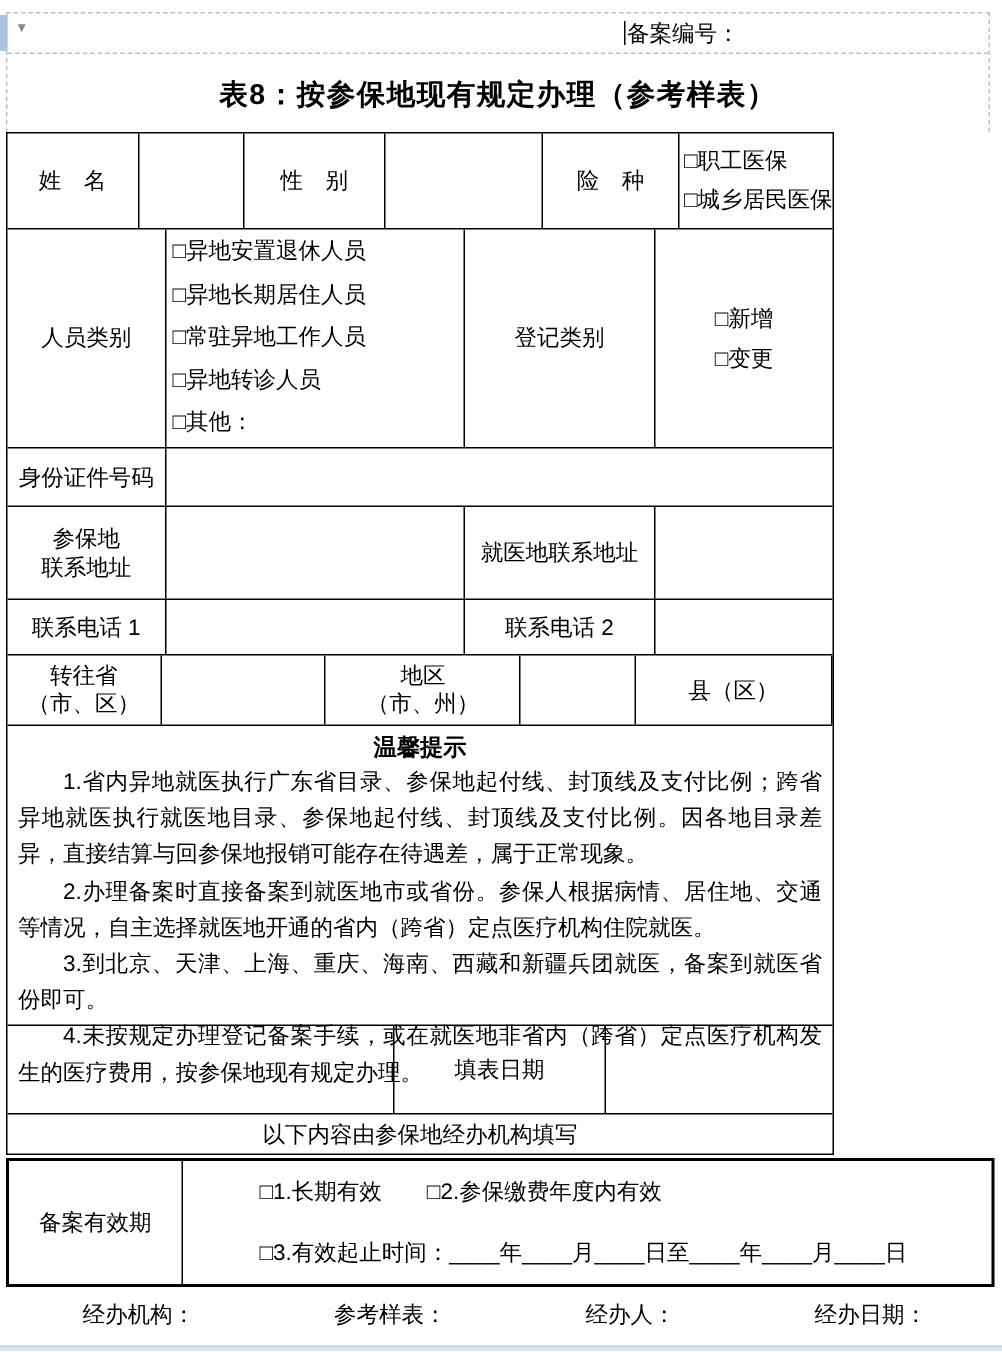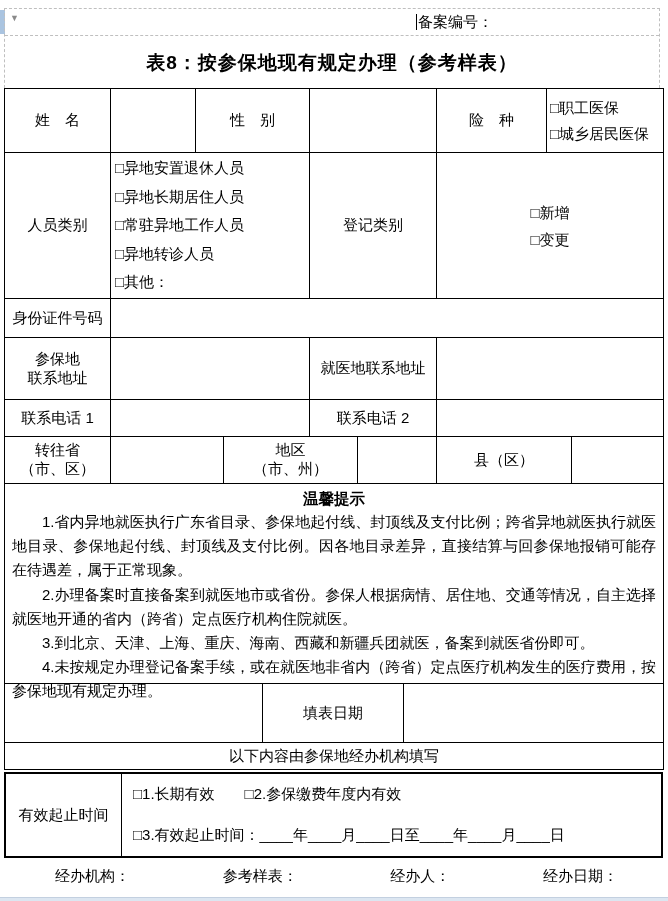--- a/index.html
+++ b/index.html
@@ -17,21 +17,21 @@
   .filing-label{margin-left:411px;display:flex;align-items:center;}
   .caret{display:inline-block;width:1px;height:16px;background:#000;margin-right:1px;}
   .title-band{height:53px;display:flex;align-items:center;justify-content:center;}
   .doc-title{font-weight:bold;font-size:19px;letter-spacing:1px;}
   
   .edge-widget{position:absolute;left:0;top:10px;width:5px;height:24px;background:#aac4e0;}
   .dd-arrow{position:absolute;left:10px;top:14px;font-size:9px;color:#8a8a8a;line-height:9px;}
   .bottom-strip{position:absolute;left:0;bottom:0;width:668px;height:4px;
     background:#dce6f1;border-top:1px solid #c3d0e0;box-sizing:border-box;}
   
-  .t{position:absolute;left:4px;top:88px;width:660px;border:1px solid #000;box-sizing:border-box;}
+  .t{position:absolute;left:4px;top:88px;width:552px;border:1px solid #000;box-sizing:border-box;}
   .row{display:flex;border-bottom:1px solid #000;box-sizing:border-box;}
   .row:last-child{border-bottom:none;}
   .cell{border-right:1px solid #000;box-sizing:border-box;display:flex;
     align-items:center;justify-content:center;text-align:center;}
   .cell:last-child{border-right:none;flex:1;}
   .col{flex-direction:column;text-align:center;}
   .left{align-items:flex-start;justify-content:center;text-align:left;}
   .chk-list{padding-left:4px;}
   .chk-list .ln{line-height:28.5px;white-space:nowrap;}
   .ins-list .ln{line-height:26px;white-space:nowrap;}
@@ -46,21 +46,21 @@
   .sig-ln3{padding-left:15px;}
   
   .note-row .cell{justify-content:center;}
   
   .vt{position:absolute;left:4px;top:772px;width:659px;height:86px;
     border:2px solid #000;box-sizing:border-box;display:flex;}
   .vt-label{width:116px;border-right:1px solid #000;box-sizing:border-box;
     display:flex;align-items:center;justify-content:center;}
   .vt-body{flex:1;display:flex;flex-direction:column;justify-content:space-around;
     padding-left:11px;box-sizing:border-box;}
-  .vt-line{white-space:nowrap;}
+  .vt-line{white-space:nowrap;margin-left:40px;}
   .vt-gap{display:inline-block;width:30px;}
   
   .footer{position:absolute;left:0;top:864px;width:668px;height:24px;
     display:flex;align-items:center;justify-content:space-between;
     padding:0 50px 0 55px;box-sizing:border-box;text-align:center;}
   .footer span{white-space:nowrap;}
 </style>
 </head>
 <body>
 
@@ -187,21 +187,21 @@
 
   <div class="row note-row" style="height:26px">
     <div class="cell">
       <span>以下内容由参保地经办机构填写</span>
     </div>
   </div>
 </div>
 
 <div class="vt">
   <div class="vt-label">
-    <span>有效起止时间</span>
+    <span>备案有效期</span>
   </div>
   <div class="vt-body">
     <div class="vt-line">
       <span>□1.长期有效</span><span class="vt-gap"></span><span>□2.参保缴费年度内有效</span>
     </div>
     <div class="vt-line">
       <span>□3.有效起止时间：____年____月____日至____年____月____日</span>
     </div>
   </div>
 </div>

